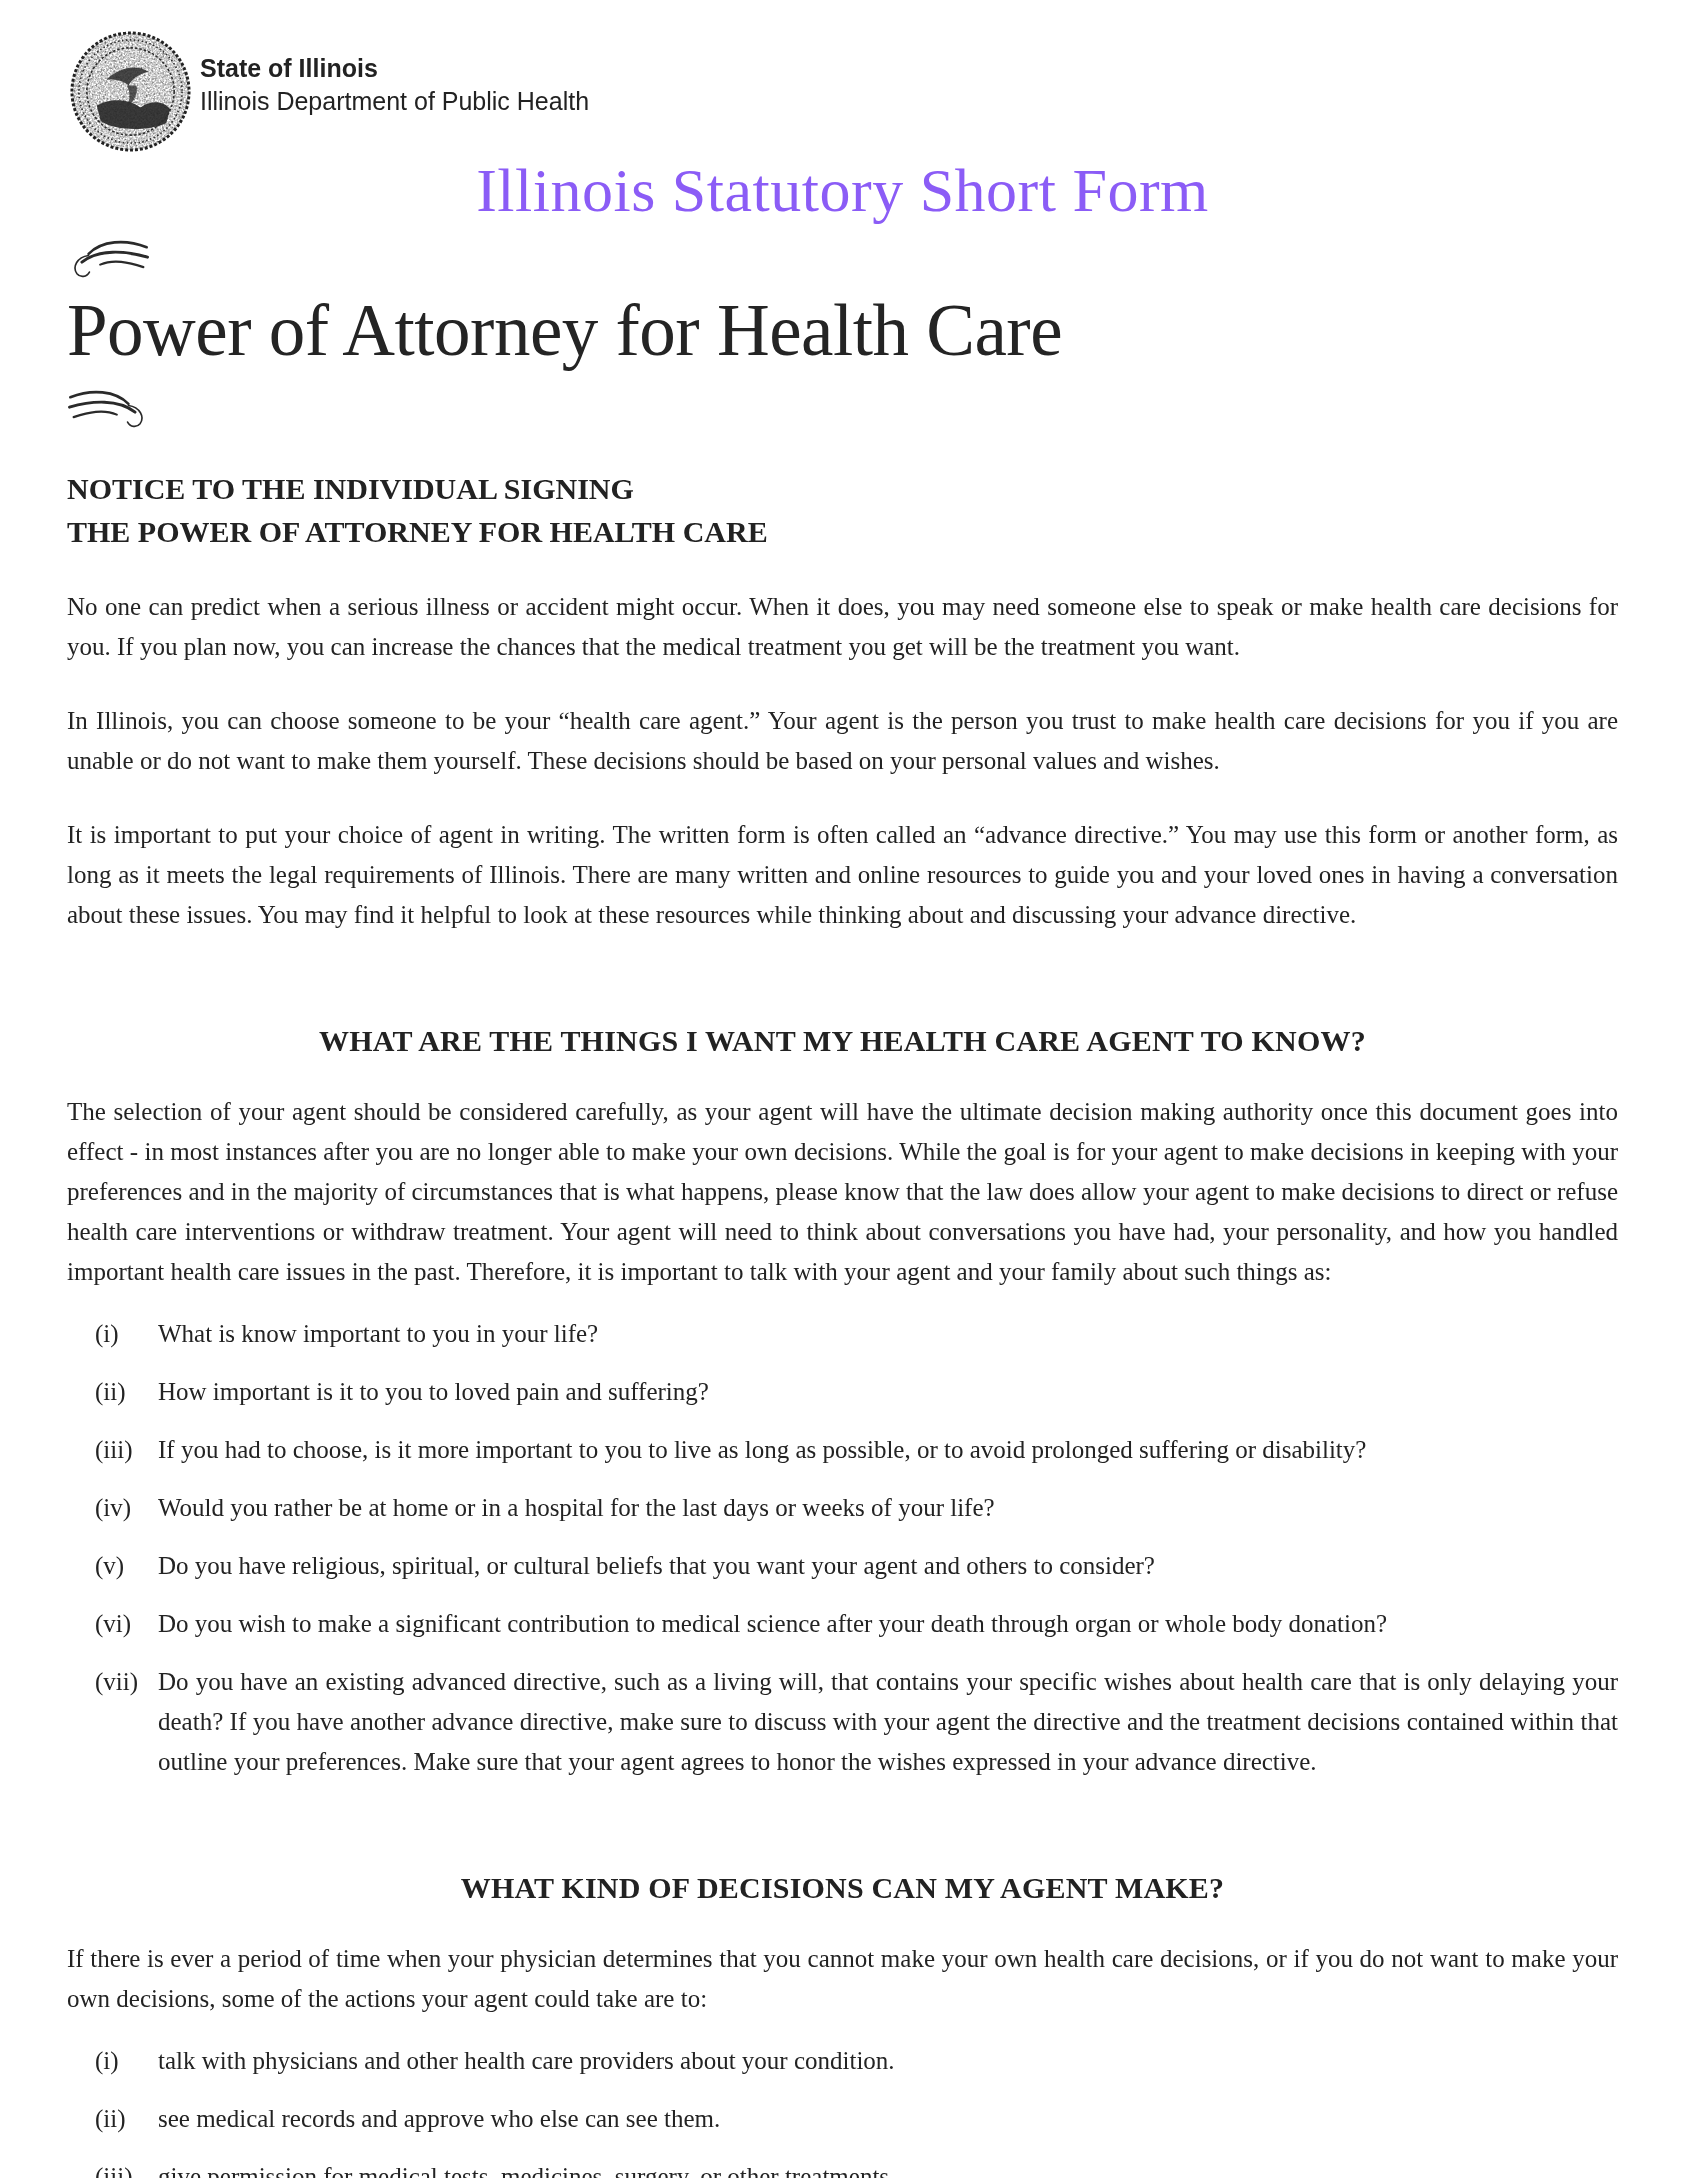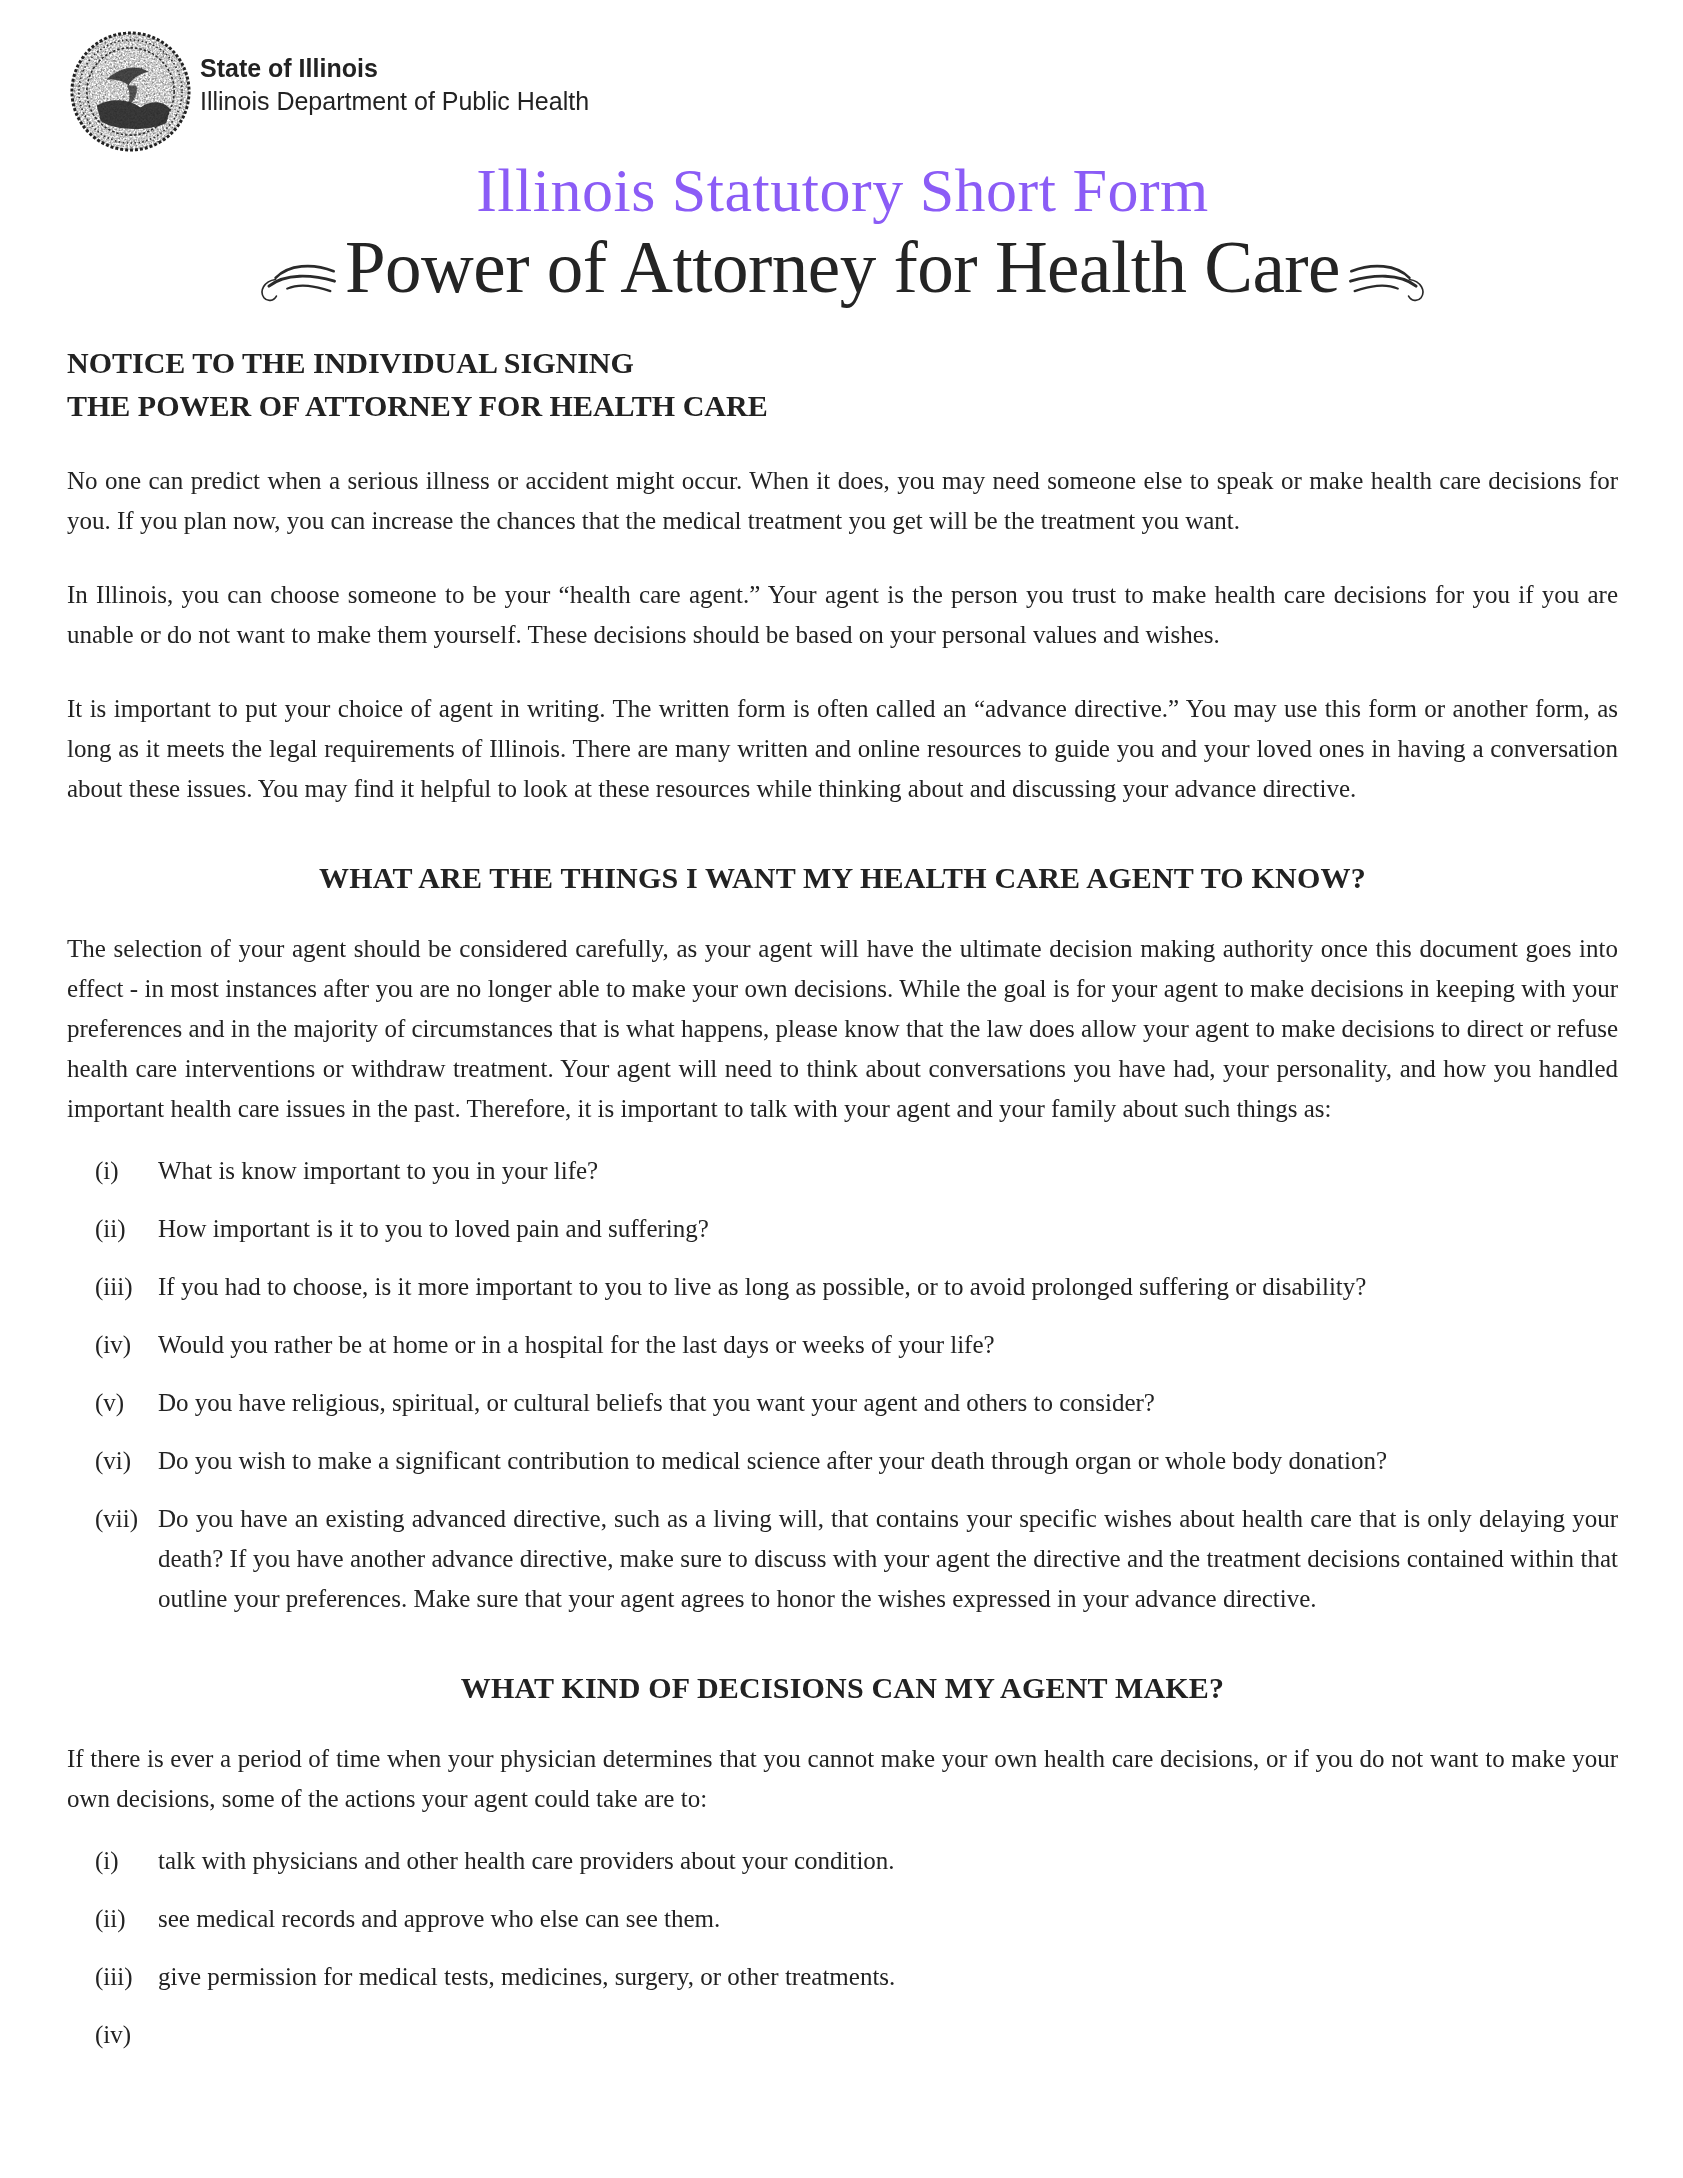--- a/index.html
+++ b/index.html
@@ -44,24 +44,25 @@
     letter-spacing: 0.5px;
     color: #8b5cf6;
   }
   .title-line2 {
     margin-top: 2px;
     font-size: 73px;
     font-weight: normal;
     letter-spacing: -0.5px;
     color: #242424;
     display: flex;
-    align-items: flex-end;
+    align-items: flex-start;
     justify-content: center;
     gap: 8px;
     line-height: 79px;
+    flex-direction: column;
   }
   .flourish { width: 83px; height: 55px; flex: 0 0 auto; }
   .flourish.right { transform: scaleX(-1); }
 
   .notice-heading {
     margin-top: 34px;
     text-align: left;
     font-weight: bold;
     font-size: 30px;
     line-height: 43px;
@@ -71,21 +72,21 @@
   
   .body-copy { margin-top: 26px; }
   p.para {
     font-size: 25px;
     line-height: 40px;
     text-align: justify;
     color: #232323;
     margin-top: 34px;
   }
   h2.section-heading {
-    margin-top: 52px;
+    margin-top: 89px;
     text-align: center;
     font-size: 30px;
     font-weight: bold;
     color: #222;
     letter-spacing: 0.2px;
   }
 
   ul.qlist {
     list-style: none;
     margin-top: 22px;

